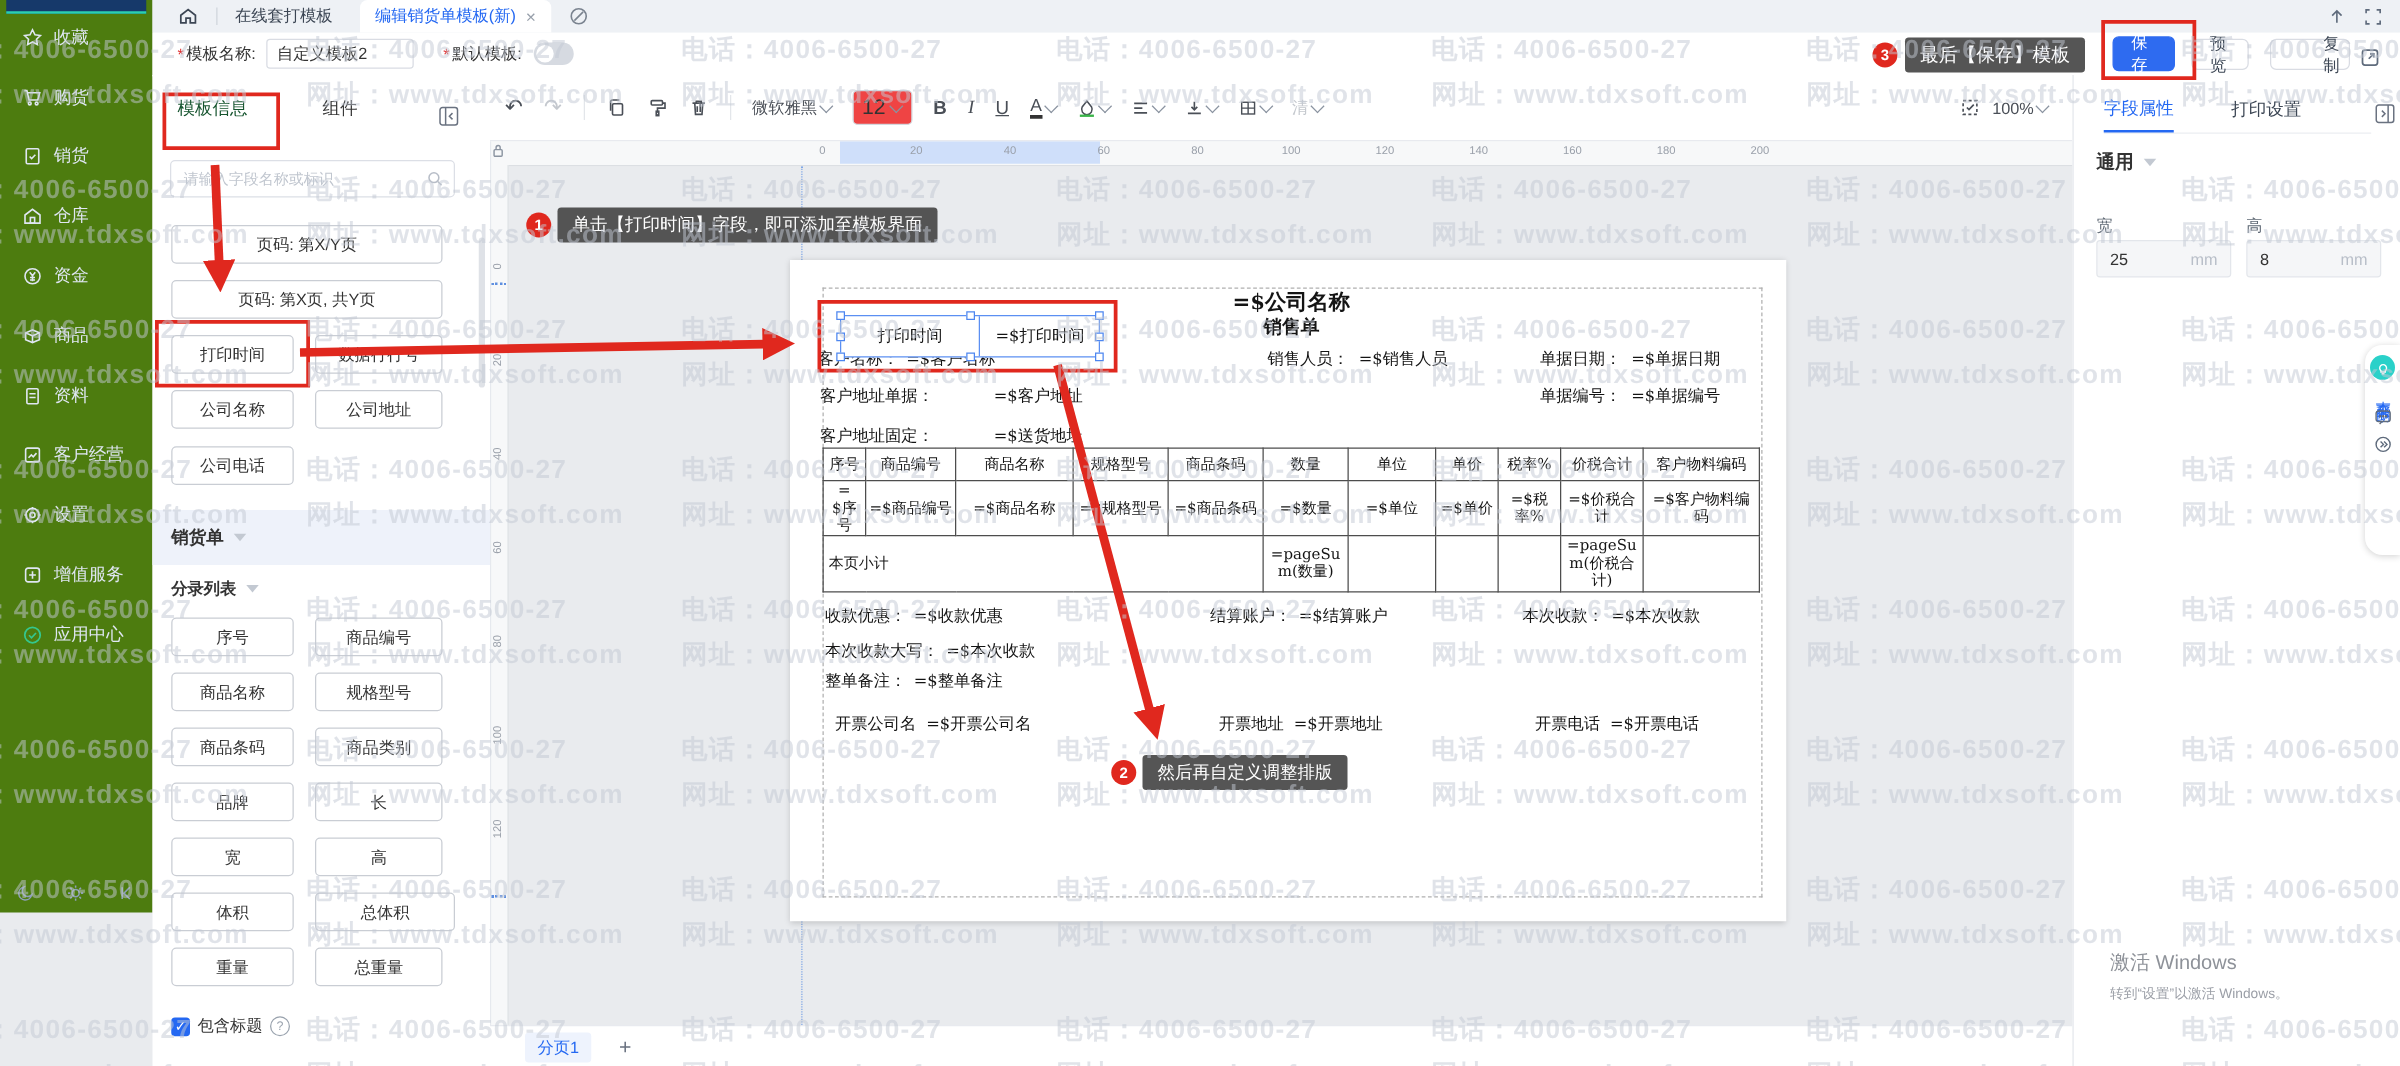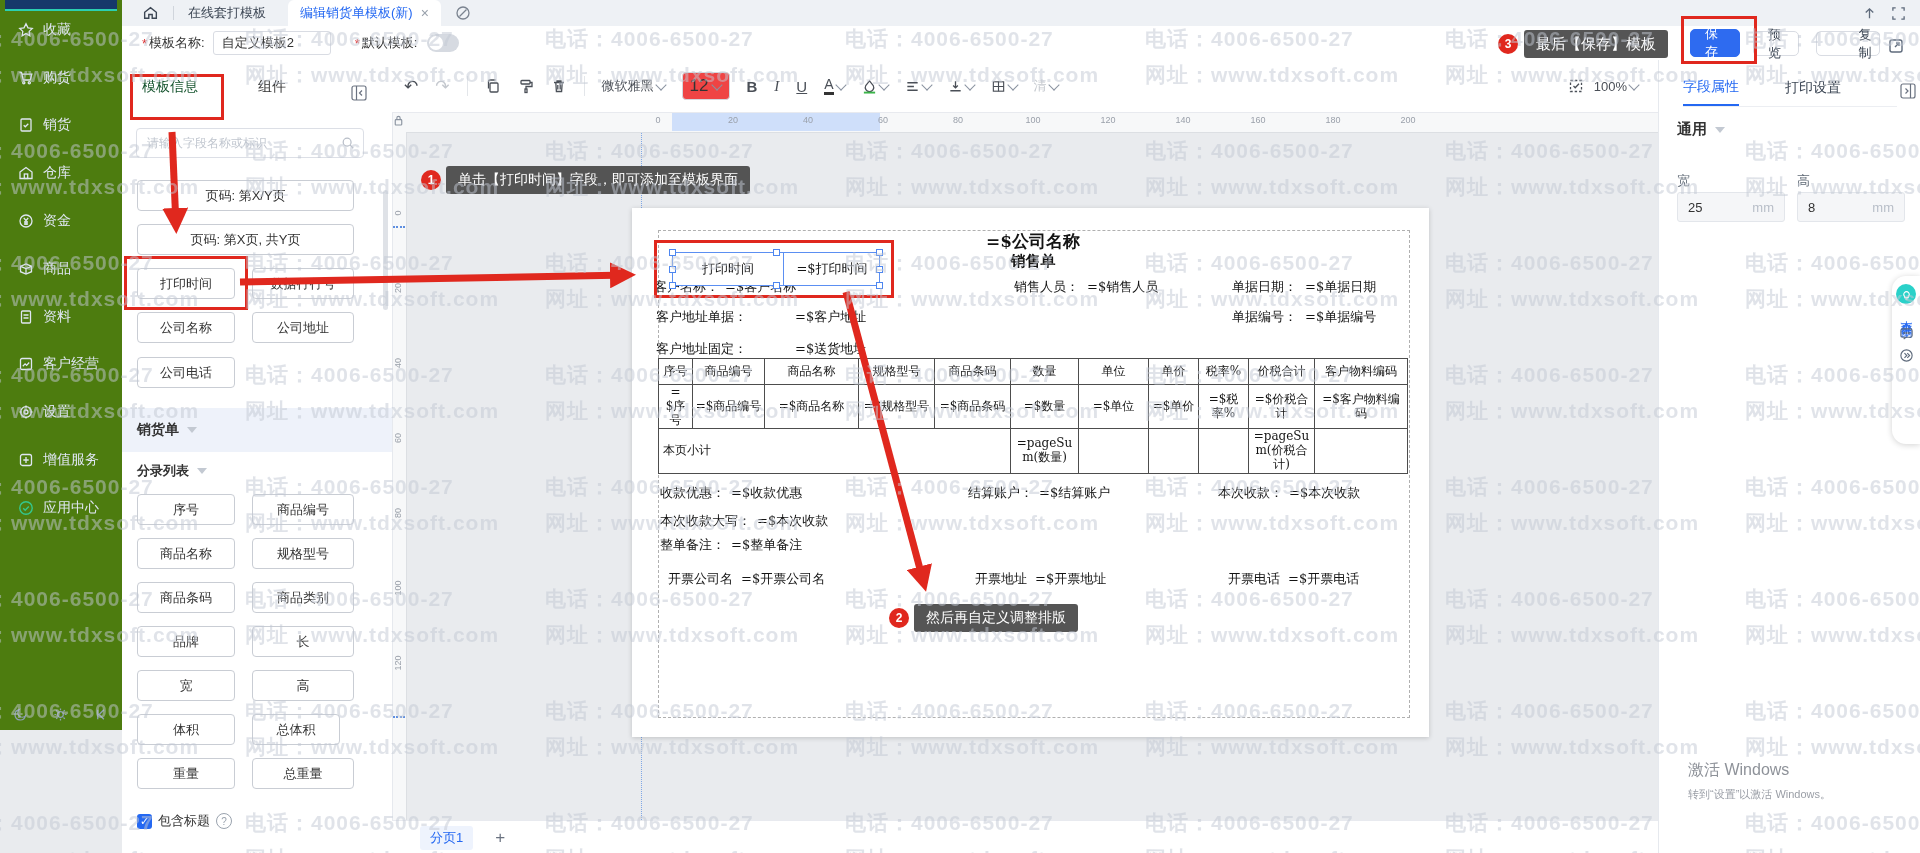--- a/index.html
+++ b/index.html
@@ -300,21 +300,21 @@
   <div class="fbtn" style="left:130px;top:434px;width:102px;">商品编号</div>
   <div class="fbtn" style="left:15px;top:478px;width:98px;">商品名称</div>
   <div class="fbtn" style="left:130px;top:478px;width:102px;">规格型号</div>
   <div class="fbtn" style="left:15px;top:522px;width:98px;">商品条码</div>
   <div class="fbtn" style="left:130px;top:522px;width:102px;">商品类别</div>
   <div class="fbtn" style="left:15px;top:566px;width:98px;">品牌</div>
   <div class="fbtn" style="left:130px;top:566px;width:102px;">长</div>
   <div class="fbtn" style="left:15px;top:610px;width:98px;">宽</div>
   <div class="fbtn" style="left:130px;top:610px;width:102px;">高</div>
   <div class="fbtn" style="left:15px;top:654px;width:98px;">体积</div>
-  <div class="fbtn" style="left:130px;top:654px;width:88px;">总体积</div>
+  <div class="fbtn" style="left:130px;top:654px;width:112px;">总体积</div>
   <div class="fbtn" style="left:15px;top:698px;width:98px;">重量</div>
   <div class="fbtn" style="left:130px;top:698px;width:102px;">总重量</div>
   <div class="abs flex" style="left:15px;top:752px;gap:6px;">
     <span style="width:15px;height:15px;background:#2468f2;border-radius:3px;color:#fff;font-size:11px;display:flex;align-items:center;justify-content:center;">✓</span>
     <span style="font-size:13px;color:#333;">包含标题</span>
     <span style="width:14px;height:14px;border:1px solid #9aa3ae;border-radius:50%;color:#9aa3ae;font-size:10px;display:flex;align-items:center;justify-content:center;">?</span>
   </div>
   <div class="abs" style="right:4px;top:130px;width:5px;height:120px;background:#dfe2e7;border-radius:3px;"></div>
 </div>
 

